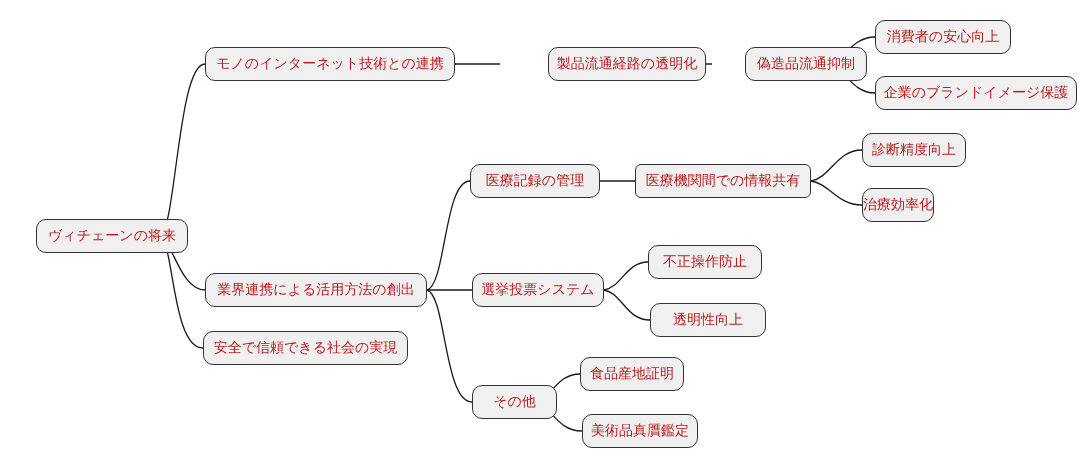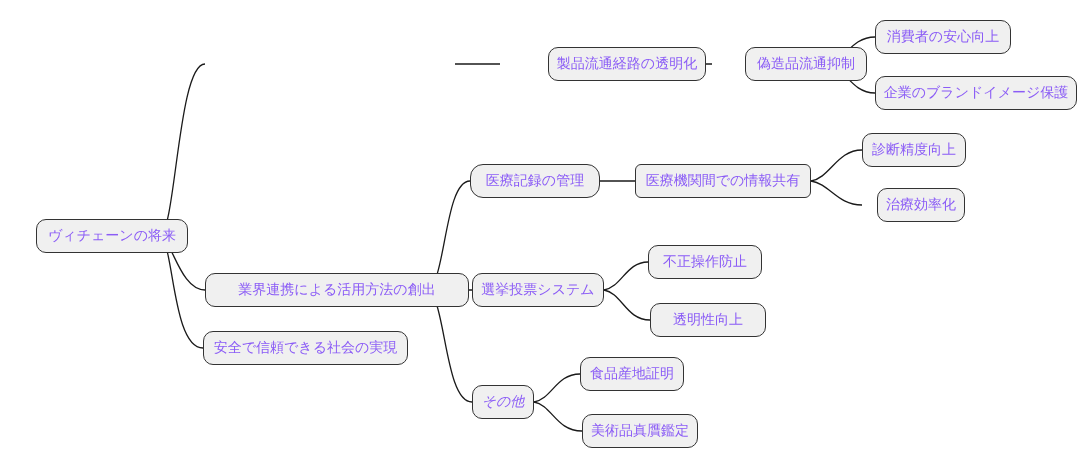--- a/index.html
+++ b/index.html
@@ -27,21 +27,21 @@
     box-sizing: border-box;
     height: 34px;
     display: flex;
     align-items: center;
     justify-content: center;
     background: #f0f0f0;
     border: 1.5px solid #333333;
     border-radius: 10px;
     font-size: 14px;
     line-height: 1.1;
-    color: #8b5cf6;
+    color: #b91c1c;
     white-space: nowrap;
     padding: 0 4px;
   }
 </style>
 </head>
 <body>
 
 <div id="canvas">
 
   <svg id="edges" viewBox="0 0 1090 471" xmlns="http://www.w3.org/2000/svg">
@@ -58,30 +58,31 @@
     <path d="M427,290 C446,285 444,181 470,181"></path>
     <path d="M427,290 L472,290"></path>
     <path d="M427,290 C446,295 444,402 472,402"></path>
     <path d="M604,290 C622,287 626,262 648,262"></path>
     <path d="M604,290 C622,293 626,320 650,320"></path>
     <path d="M534,402 C552,399 556,374 580,374"></path>
     <path d="M534,402 C552,405 556,431 582,431"></path>
   </svg>
 
   <div class="node" style="left:8px;   top:236px; width:152px;margin-left:28px;">ヴィチェーンの将来</div>
+  <div class="node" style="left:205px; top:64px;  width:250px;">モノのインターネット技術との連携</div>
   <div class="node" style="left:500px; top:64px;  width:158px;margin-left:48px;">製品流通経路の透明化</div>
   <div class="node" style="left:745px; top:64px;  width:122px;">偽造品流通抑制</div>
   <div class="node" style="left:875px; top:37px;  width:136px;">消費者の安心向上</div>
   <div class="node" style="left:875px; top:93px;  width:202px;">企業のブランドイメージ保護</div>
-  <div class="node" style="left:205px; top:290px; width:264px;">業界連携による活用方法の創出</div>
-  <div class="node" style="left:470px; top:181px; width:130px;border-radius:13px;">医療記録の管理</div>
+  <div class="node" style="left:205px; top:290px; width:222px;">業界連携による活用方法の創出</div>
+  <div class="node" style="left:470px; top:181px; width:130px;">医療記録の管理</div>
   <div class="node" style="left:635px; top:181px; width:176px;border-radius:6px;">医療機関間での情報共有</div>
   <div class="node" style="left:862px; top:150px; width:104px;">診断精度向上</div>
-  <div class="node" style="left:862px; top:205px; width:88px;margin-left:15px;">治療効率化</div>
+  <div class="node" style="left:862px; top:205px; width:72px;">治療効率化</div>
   <div class="node" style="left:472px; top:290px; width:132px;">選挙投票システム</div>
   <div class="node" style="left:648px; top:262px; width:114px;">不正操作防止</div>
   <div class="node" style="left:650px; top:320px; width:116px;">透明性向上</div>
   <div class="node" style="left:203px; top:348px; width:205px;">安全で信頼できる社会の実現</div>
-  <div class="node" style="left:472px; top:402px; width:62px;font-style:italic;">その他</div>
+  <div class="node" style="left:472px; top:402px; width:85px;">その他</div>
   <div class="node" style="left:580px; top:374px; width:104px;">食品産地証明</div>
   <div class="node" style="left:582px; top:431px; width:116px;">美術品真贋鑑定</div>
 
 </div>
 
 </body></html>

